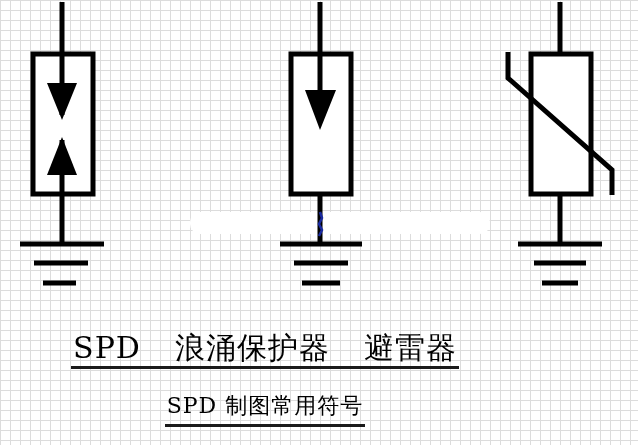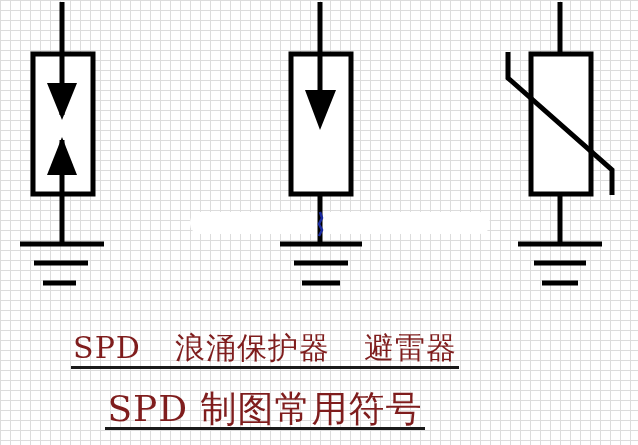--- a/index.html
+++ b/index.html
@@ -8,28 +8,28 @@
       background-color: #ffffff;
       background-image:
         linear-gradient(to right, #dcdcdc 1px, transparent 1px),
         linear-gradient(to bottom, #dcdcdc 1px, transparent 1px);
       background-size: 10px 10px;
       font-family: "DejaVu Serif", "Liberation Serif", serif;
     }
     svg.diagram { position: absolute; left: 0; top: 0; }
     .caption {
       position: absolute; left: 0; width: 530px; text-align: center;
-      color: #7f1d1d; letter-spacing: 1px;
+      color: #000000; letter-spacing: 1px;
     }
     .caption span.txt {
       display: inline-block; border-bottom: 3px solid #1a1a1a; padding: 0 2px 0 2px;
       line-height: 36px;
     }
     #cap1 { top: 330px; font-size: 30px; }
-    #cap2 { top: 388px; font-size: 36px; }
+    #cap2 { top: 388px; font-size: 22px; }
     .gap { display: inline-block; width: 34px; }
   </style>
 </head>
 <body>
 
 <svg class="diagram" width="638" height="330" viewBox="0 0 638 330" xmlns="http://www.w3.org/2000/svg">
 
   <g stroke="#000" stroke-width="5" fill="none">
     <line x1="62" y1="2" x2="62" y2="242"></line>
     <rect x="33" y="54" width="60" height="140" fill="#fff"></rect>

